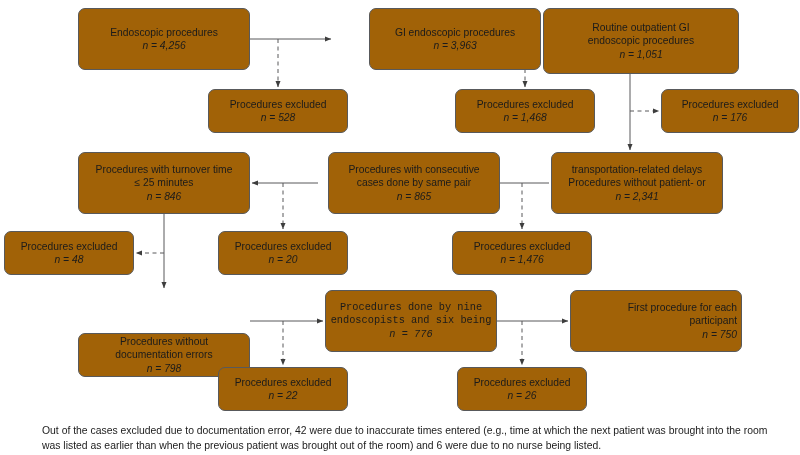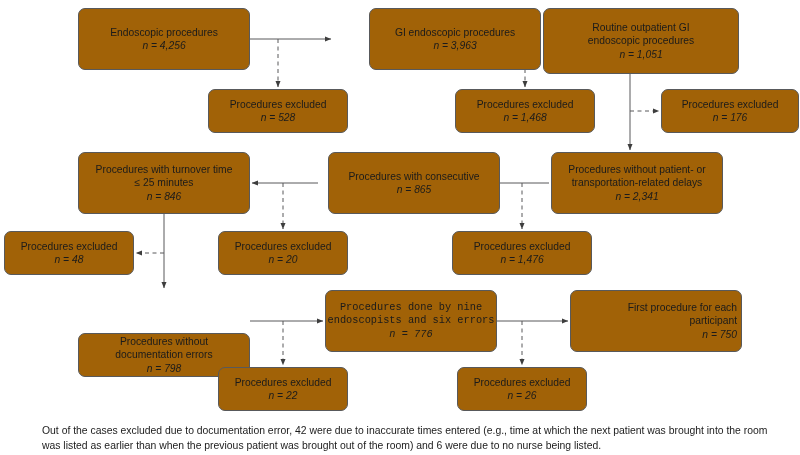--- a/index.html
+++ b/index.html
@@ -127,26 +127,27 @@
   </div>
 
   <div class="node" style="left:78px; top:152px; width:172px; height:62px;">
     <span class="ln">Procedures with turnover time</span>
     <span class="ln">≤ 25 minutes</span>
     <span class="ln nval">n = 846</span>
   </div>
 
   <div class="node" style="left:320px; top:152px; width:172px; height:62px;margin-left:8px;">
     <span class="ln">Procedures with consecutive</span>
+    <span class="ln">cases done by same pair</span>
     <span class="ln nval">n = 865</span>
   </div>
 
   <div class="node" style="left:551px; top:152px; width:172px; height:62px;">
+    <span class="ln">transportation-related delays</span>
     <span class="ln">Procedures without patient- or</span>
-    <span class="ln">transportation-related delays</span>
     <span class="ln nval">n = 2,341</span>
   </div>
 
   <div class="node" style="left:4px; top:231px; width:130px; height:44px;">
     <span class="ln">Procedures excluded</span>
     <span class="ln nval">n = 48</span>
   </div>
 
   <div class="node" style="left:218px; top:231px; width:130px; height:44px;">
     <span class="ln">Procedures excluded</span>
@@ -159,21 +160,21 @@
   </div>
 
   <div class="node" style="left:78px; top:290px; width:172px; height:44px;margin-top:43px;">
     <span class="ln">Procedures without</span>
     <span class="ln">documentation errors</span>
     <span class="ln nval">n = 798</span>
   </div>
 
   <div class="node" style="left:325px; top:290px; width:172px; height:62px;font-family:Liberation Mono, monospace;">
     <span class="ln">Procedures done by nine</span>
-    <span class="ln">endoscopists and six errors</span>
+    <span class="ln">endoscopists and six being</span>
     <span class="ln nval">n = 776</span>
   </div>
 
   <div class="node" style="left:570px; top:290px; width:172px; height:62px;align-items:flex-end;">
     <span class="ln">First procedure for each</span>
     <span class="ln">participant</span>
     <span class="ln nval">n = 750</span>
   </div>
 
   <div class="node" style="left:218px; top:367px; width:130px; height:44px;">

